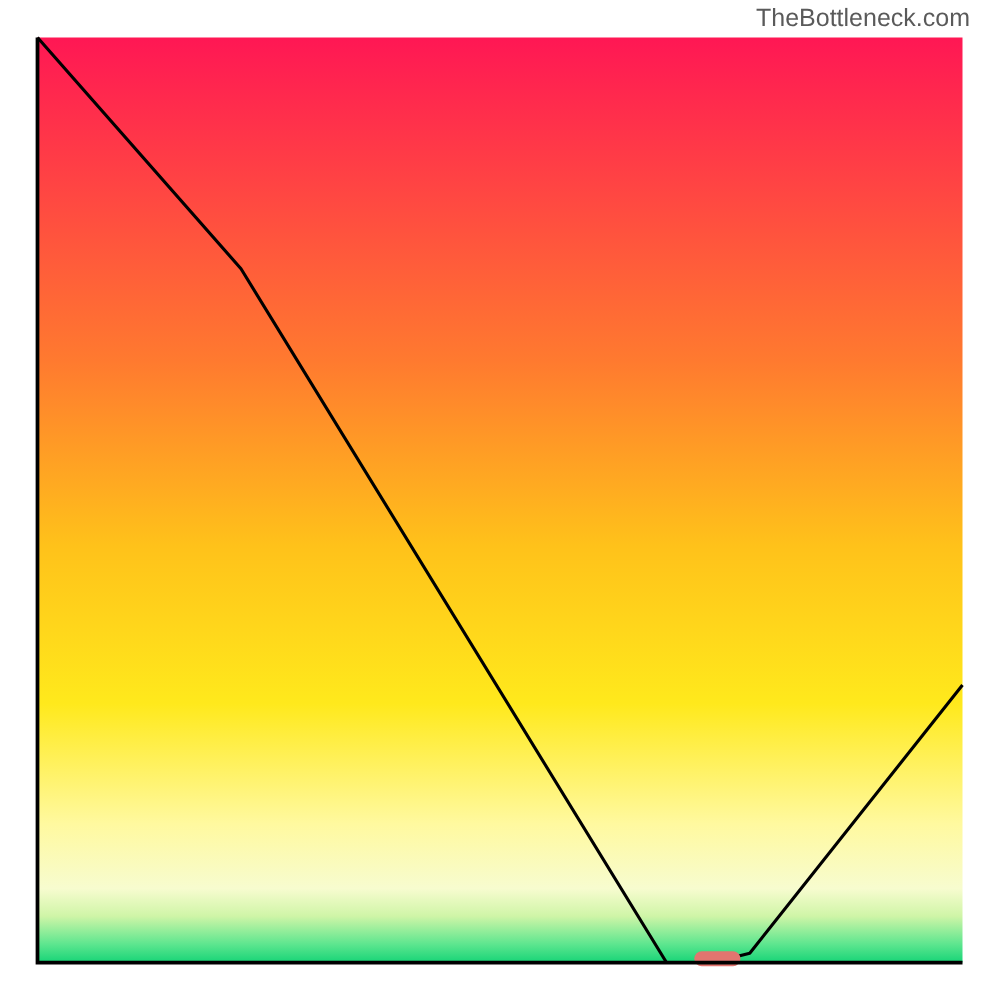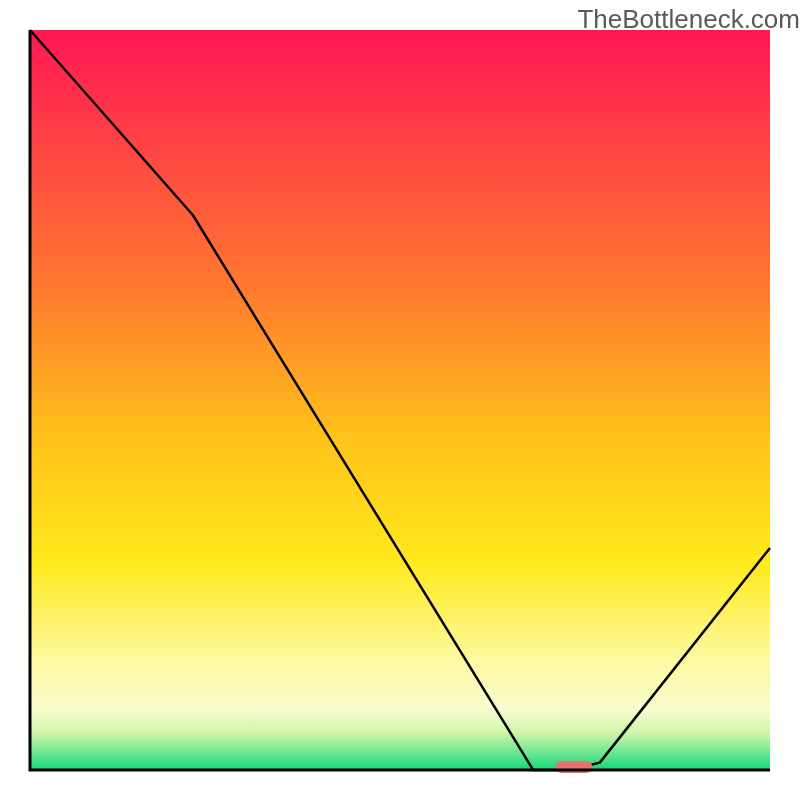--- a/index.html
+++ b/index.html
@@ -11,23 +11,23 @@
     font-family: Arial, Helvetica, sans-serif;
   }
   .chart-container {
     position: relative;
     width: 800px;
     height: 800px;
   }
   .watermark {
     position: absolute;
     top: 4px;
-    right: 0;
+    right: 24px;
     color: #5a5a5a;
-    font-size: 26px;
+    font-size: 20px;
     font-weight: 400;
     z-index: 10;
     user-select: none;
   }
   svg {
     display: block;
   }
 </style>
 </head>
 <body>

